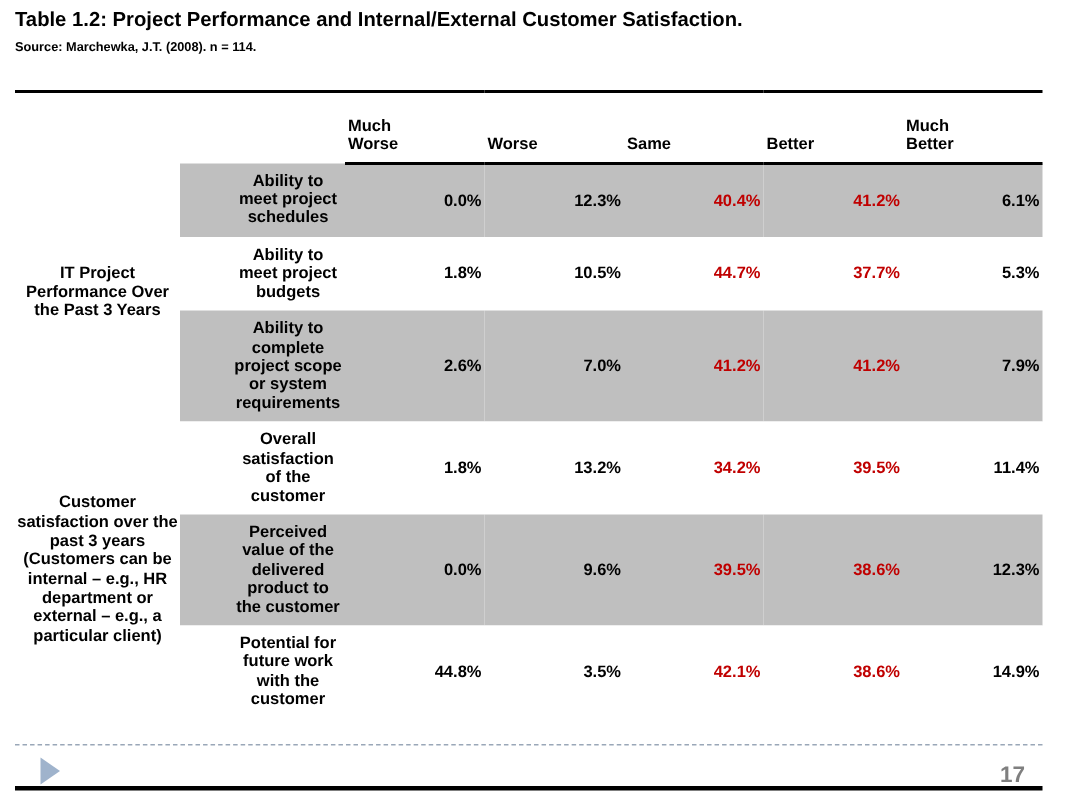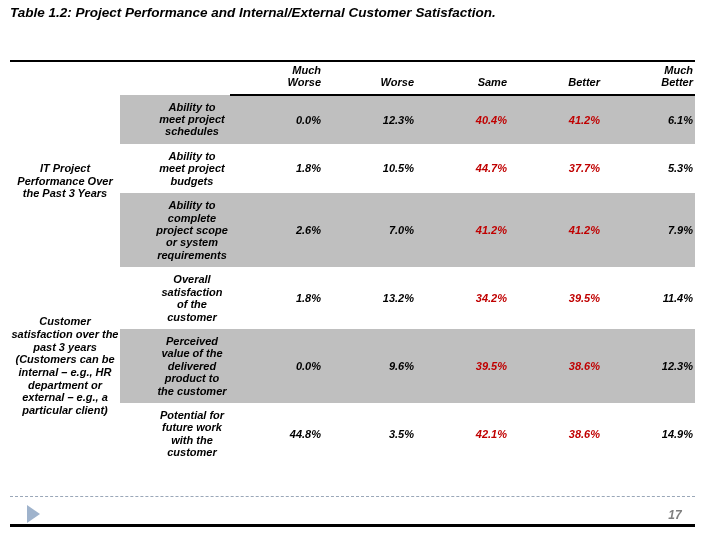--- a/index.html
+++ b/index.html
@@ -14,21 +14,20 @@
     color: #000000;
     overflow: hidden;
     position: relative;
   }
 
   .slide {
     position: relative;
     width: 676px;
     height: 540px;
     box-sizing: border-box;
-    font-style: italic;
   }
 
   
   .title {
     position: absolute;
     left: 10px;
     top: 5px;
     font-size: 13.5px;
     font-weight: bold;
     letter-spacing: 0px;
@@ -59,24 +58,24 @@
     font-size: 11px;
   }
   table.perf col.c-group   { width: 110px; }
   table.perf col.c-item    { width: 110px; }
   table.perf col.c-val     { width: 93px; }
 
   
   thead tr.hdr th {
     border-top: 2.5px solid #000;
     border-bottom: 2.5px solid #000;
-    padding: 2px 2px 5px 2px;
-    font-size: 11px;
-    font-weight: bold;
-    text-align: right;
+    padding: 16px 2px 5px 2px;
+    font-size: 11px;
+    font-weight: bold;
+    text-align: left;
     vertical-align: bottom;
     line-height: 1.12;
     background: #ffffff;
   }
   thead tr.hdr th.blank {
     border-top: 2.5px solid #000;
     border-bottom: none;
   }
   thead tr.hdr th.blank.first {
     border-top: 2.5px solid #000;
@@ -142,33 +141,34 @@
     width: 0;
     height: 0;
     border-top: 9px solid transparent;
     border-bottom: 9px solid transparent;
     border-left: 13px solid #9fb3cc;
   }
   .page-num {
     position: absolute;
     left: 660px;
     top: 508px;
-    font-size: 12px;
+    font-size: 15px;
     font-weight: bold;
     color: #7f7f7f;
     width: 30px;
     text-align: center;
   }
 </style>
 </head>
 <body>
 
 <div class="slide">
 
   <div class="title">Table 1.2: Project Performance and Internal/External Customer Satisfaction.</div>
+  <div class="source">Source: Marchewka, J.T. (2008). n = 114.</div>
 
   <div class="table-wrap">
     <table class="perf">
       <colgroup>
         <col class="c-group">
         <col class="c-item">
         <col class="c-val">
         <col class="c-val">
         <col class="c-val">
         <col class="c-val">

